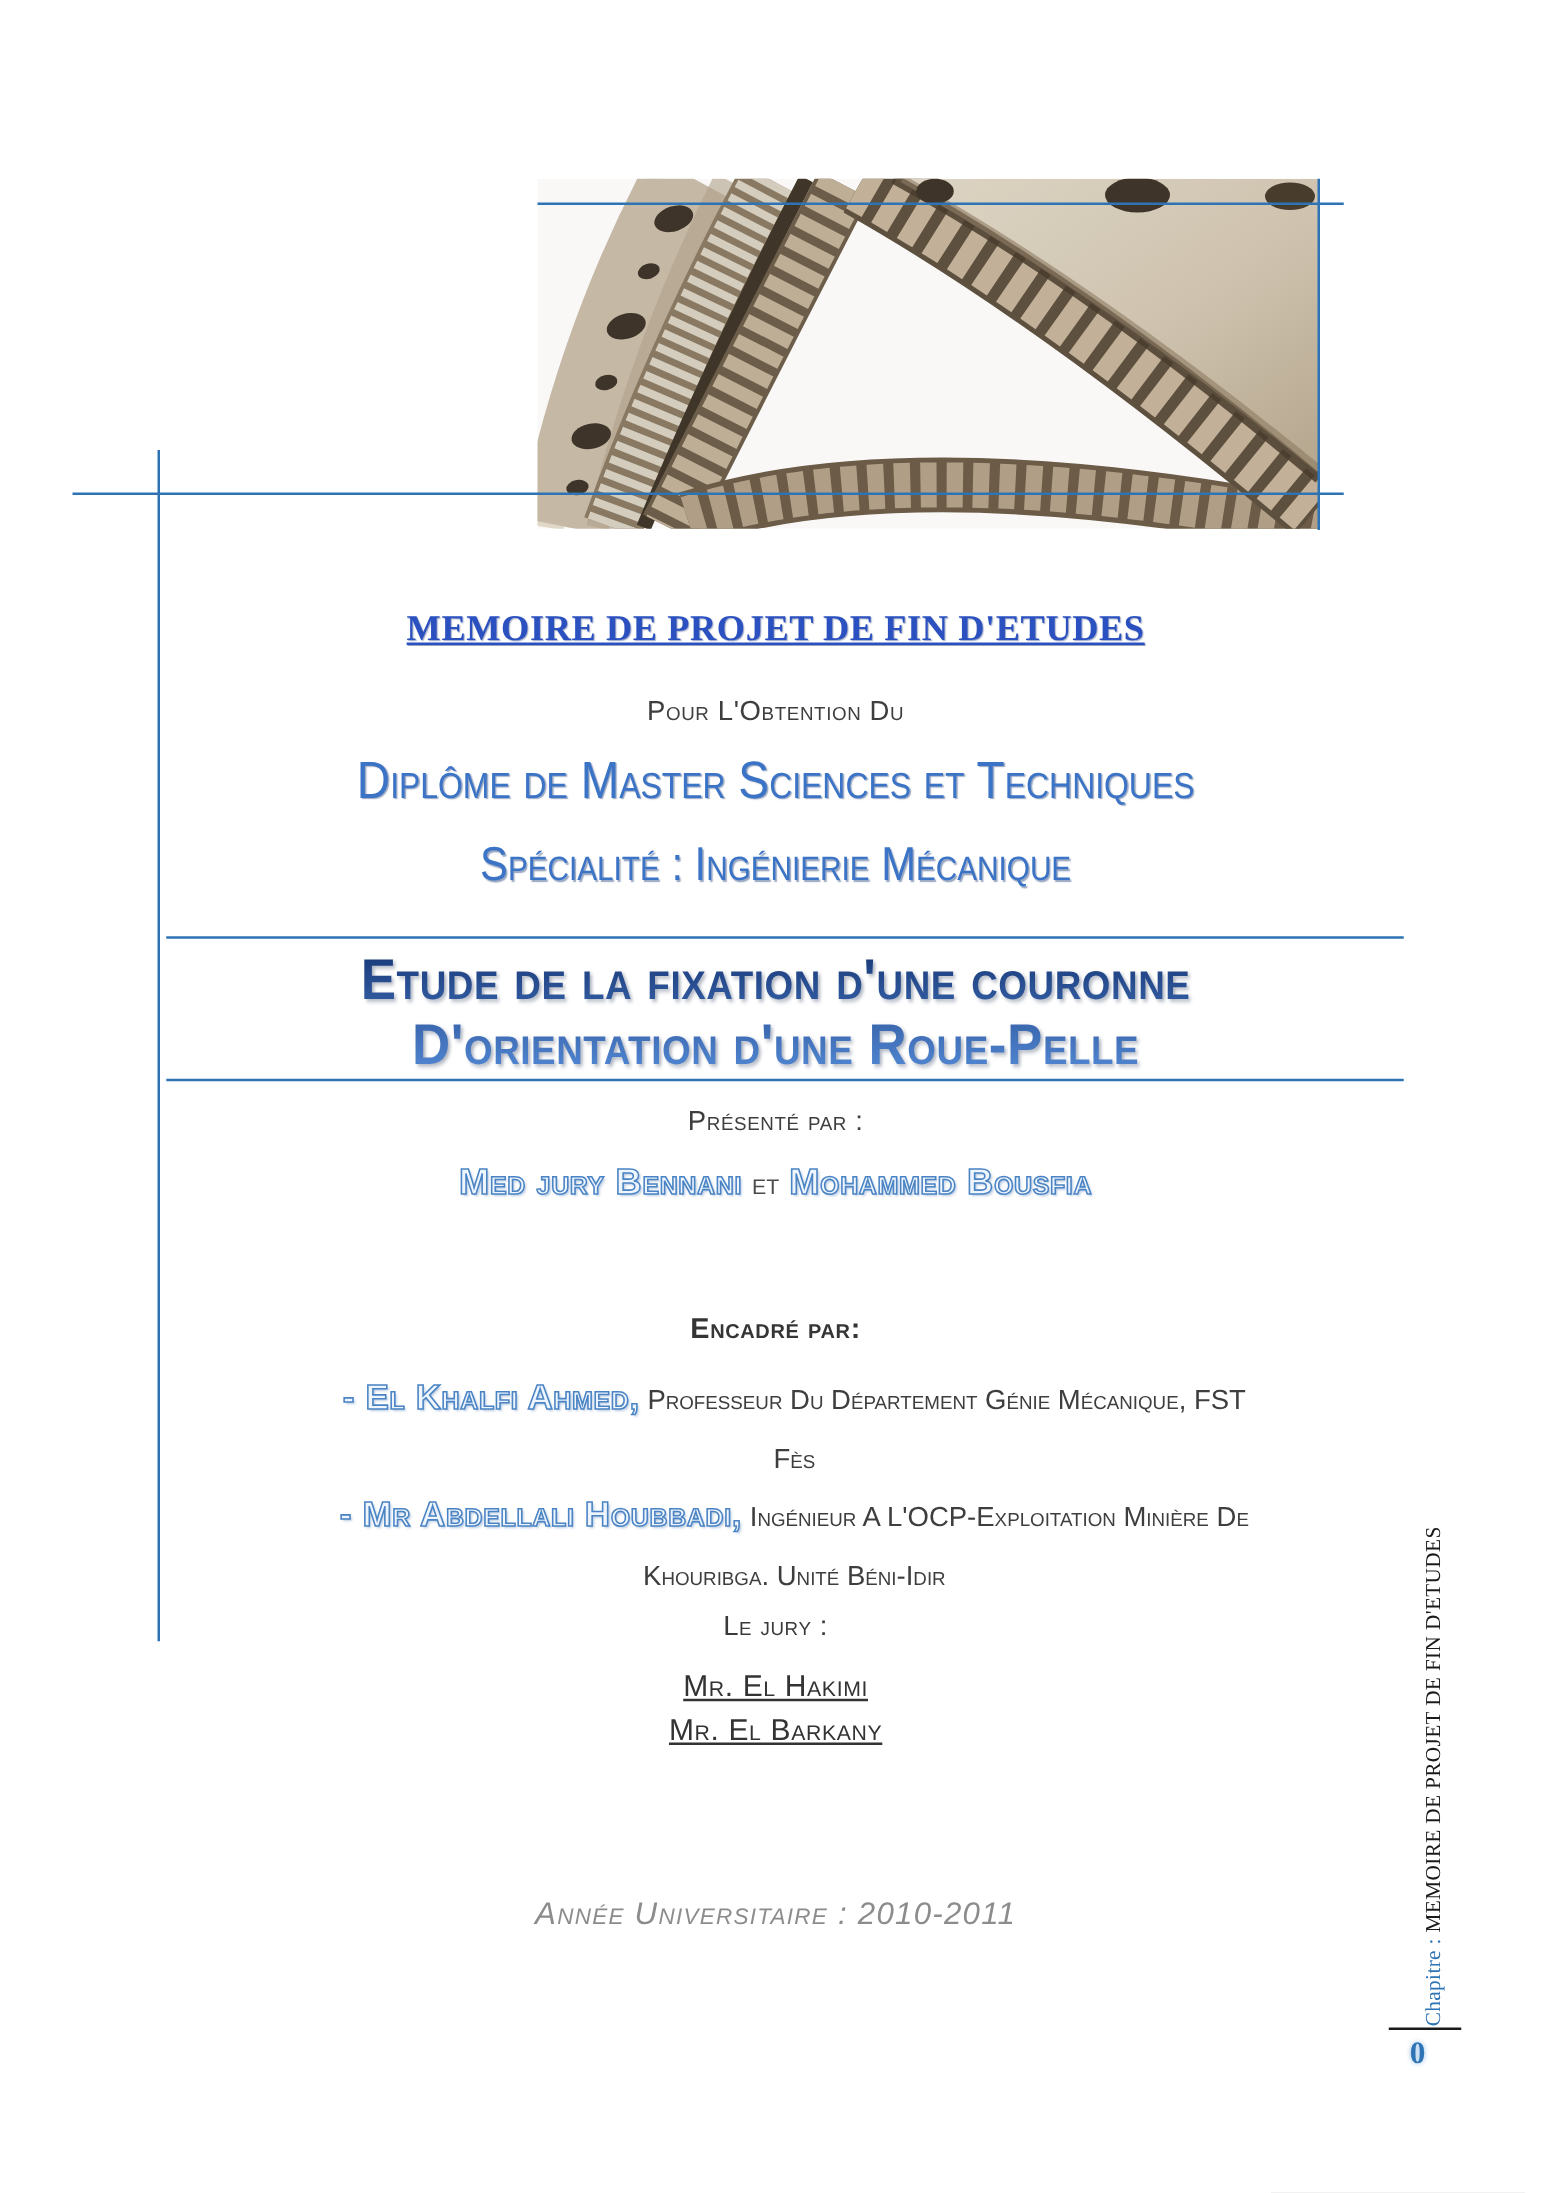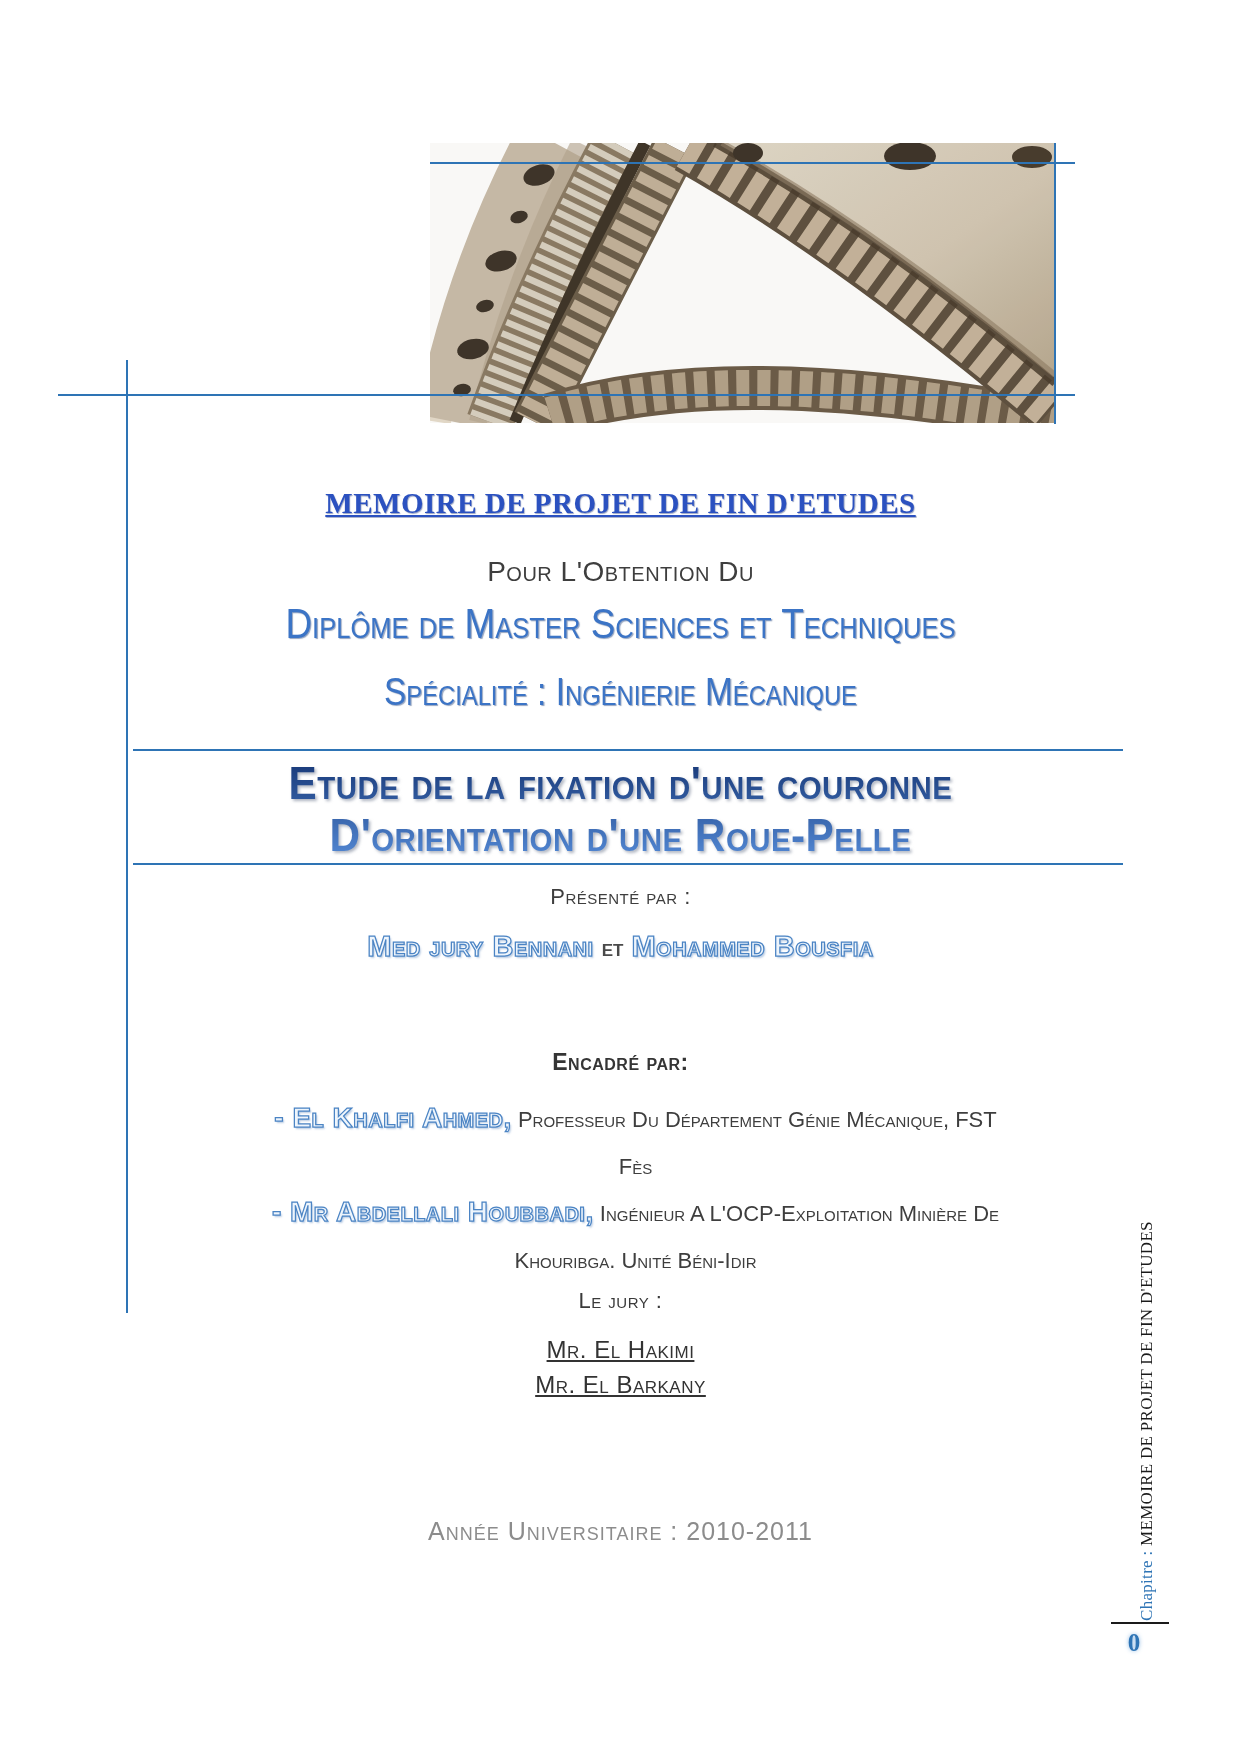--- a/index.html
+++ b/index.html
@@ -17,21 +17,21 @@
   .photo{position:absolute;left:430px;top:143px;width:625px;height:280px;}
 
   
   .tline{position:absolute;left:0;width:1241px;text-align:center;white-space:nowrap;}
   .sc{font-variant:small-caps;}
 
   .memoire-title{top:487px;font-family:"Liberation Serif",serif;font-weight:bold;
     font-size:29px;color:#2b51c0;text-decoration:underline;letter-spacing:.5px;
     text-shadow:.8px .8px 1px rgba(26,50,120,.45);}
 
-  .obtention{top:556px;font-size:28px;color:#3e3e3e;letter-spacing:.5px;}
+  .obtention{top:556px;font-size:22px;color:#3e3e3e;letter-spacing:.5px;}
 
   .degree{top:600px;font-size:42px;color:#3b74c6;transform:scaleX(.88);
     text-shadow:1.3px 1.3px 1px rgba(45,75,130,.5);}
   .specialty{top:671px;font-size:38px;color:#3b74c6;transform:scaleX(.88);
     text-shadow:1.3px 1.3px 1px rgba(45,75,130,.5);}
 
   .rule{position:absolute;left:133px;width:990px;height:2px;background:#2e74b5;}
   .rule1{top:749px;}
   .rule2{top:863px;}
 
@@ -45,34 +45,34 @@
   }
 
   .presente{top:884px;font-size:22px;color:#3e3e3e;letter-spacing:.5px;}
 
   .authors{top:930px;font-size:29px;}
   .outlined{color:#5b8fc9;font-weight:700;letter-spacing:.5px;}
   @supports (-webkit-text-stroke: 1px black) {
     .outlined{color:#eef5fc;-webkit-text-stroke:1.25px #4b84c4;
       text-shadow:1.5px 1.5px 2px rgba(100,140,190,.45);}
   }
-  .dark-join{color:#4a4a4a;font-size:24px;font-weight:700;}
+  .dark-join{color:#4a4a4a;font-size:24px;font-weight:400;}
 
   .encadre{top:1049px;font-size:23px;color:#353535;font-weight:700;letter-spacing:.5px;}
 
   .sup-block{position:absolute;left:148px;width:975px;text-align:center;
     color:#3e3e3e;font-size:22px;line-height:47px;}
   .sup1{top:1094px;}
   .sup2{top:1188px;}
   .sup-name{font-size:28px;}
 
   .jury-label{top:1288px;font-size:22px;color:#3a3a3a;letter-spacing:.5px;}
   .jury-names{top:1332px;font-size:24px;line-height:35px;color:#333333;letter-spacing:.5px;text-decoration:underline;}
 
-  .annee{top:1517px;font-size:25px;color:#8c8c8c;letter-spacing:1px;}
+  .annee{top:1517px;font-size:25px;font-style:italic;color:#8c8c8c;letter-spacing:1px;}
 
   
   .side-caption{position:absolute;left:1137px;top:1621px;transform:rotate(-90deg);
     transform-origin:0 0;white-space:nowrap;font-family:"Liberation Serif",serif;
     font-size:17px;color:#1a1a1a;letter-spacing:.3px;}
   .side-caption .chap{color:#2e74b5;}
   .side-underline{position:absolute;left:1111px;top:1622px;width:58px;height:2px;background:#1a1a1a;}
   .page-number{position:absolute;left:1108px;top:1629px;width:52px;text-align:center;
     font-family:"Liberation Serif",serif;font-weight:bold;font-size:25px;color:#2e74b5;
     text-shadow:0 0 4px rgba(125,175,225,.85);}

